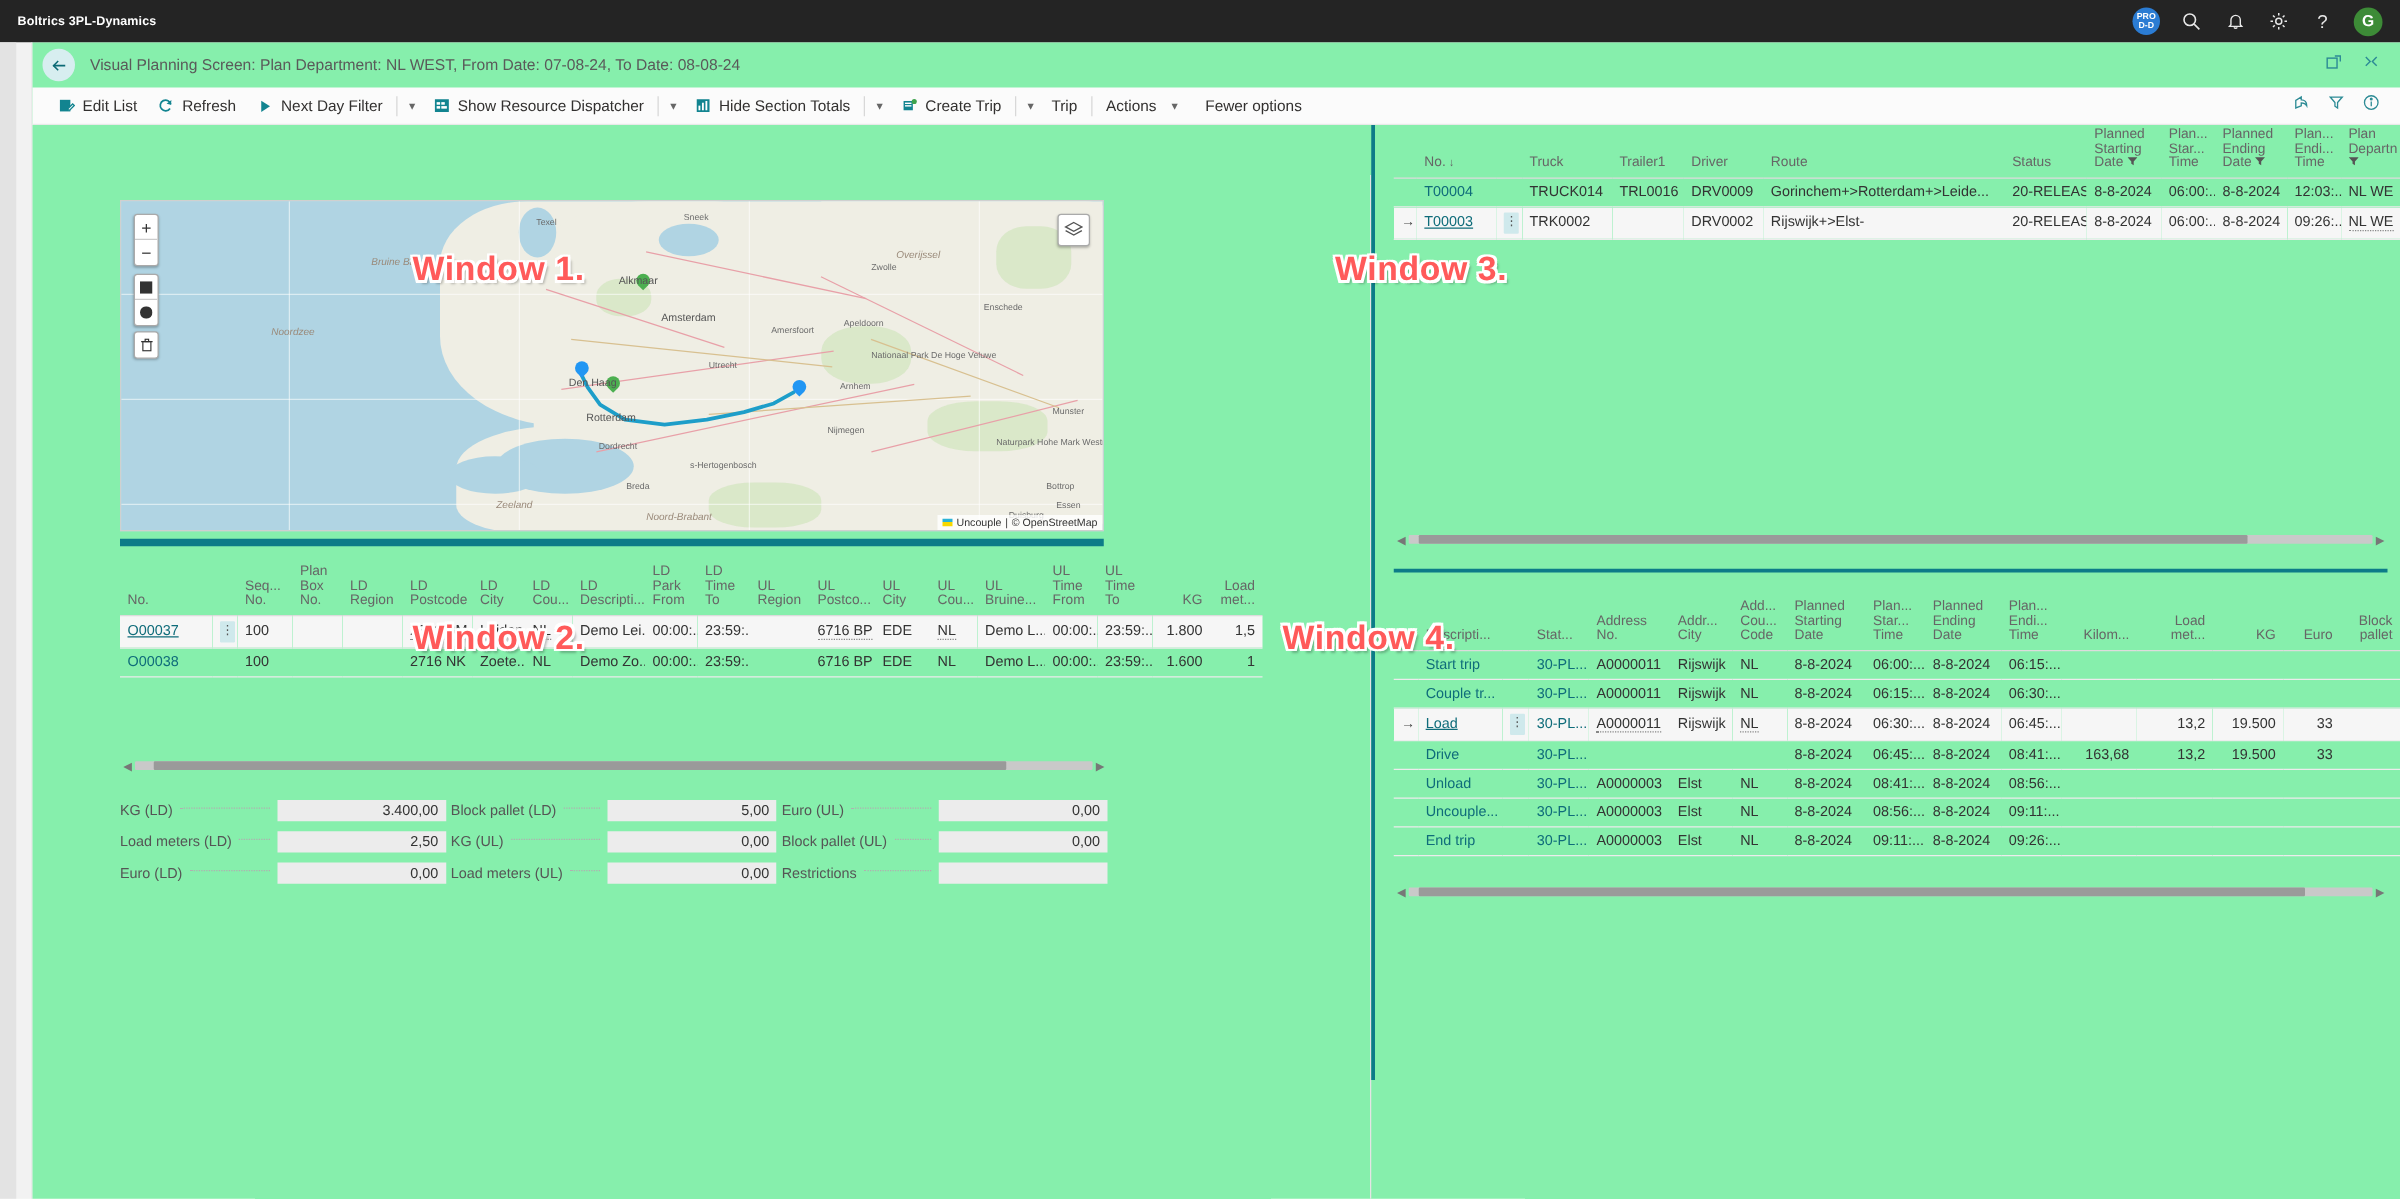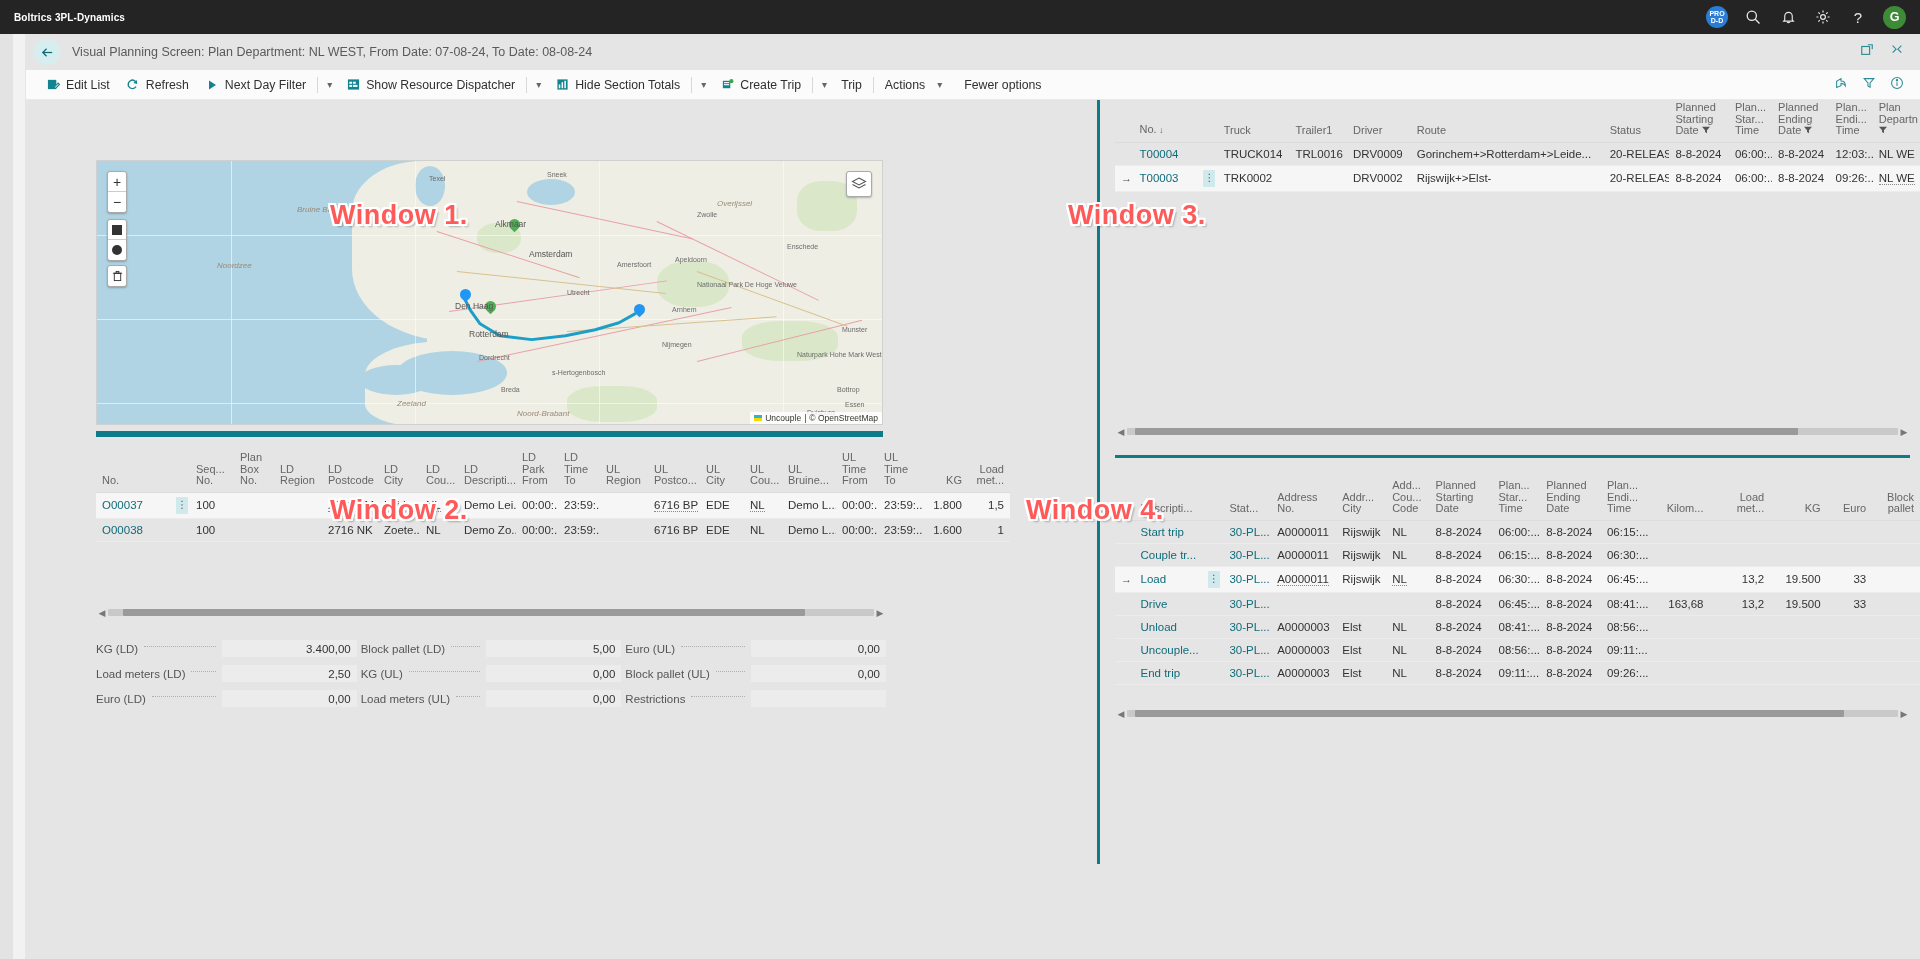--- a/index.html
+++ b/index.html
@@ -29,21 +29,21 @@
     color: #fff; font-size: 12.5px; font-weight: bold;
     display:flex; align-items:center; justify-content:center;
   }
 
   
   .rail { position: absolute; left: 0; top: 34px; width: 26px; bottom: 0; background: #f2f2f2;
           border-right: 1px solid #e6e6e6; }
   .rail-shade { position:absolute; left:0; top:0; width:13px; height:100%; background:#e3e3e3; }
 
   
-  .page { position: absolute; left: 26px; top: 34px; right: 0; bottom: 0; background: #e5e5e5; }
+  .page { position: absolute; left: 26px; top: 34px; right: 0; bottom: 0; background: #86efac; }
 
   
   .page-head { height: 36px; display: flex; align-items: center; padding: 0 16px 0 8px; }
   .back-btn {
     width: 26px; height: 26px; border-radius: 50%; background: #d7eef0;
     display:flex; align-items:center; justify-content:center; color:#0b6a75; flex: none;
     cursor: pointer;
   }
   .page-caption { margin-left: 12px; font-size: 12.5px; color: #5a5a5a; }
   .page-head-right { margin-left:auto; display:flex; gap: 16px; color:#2d8b95; }
@@ -125,21 +125,21 @@
     font-weight: normal; color:#666; font-size:11px; text-align:left;
     vertical-align: bottom; padding: 2px 6px 5px 6px; line-height: 11.5px;
     border-bottom: 1px solid #dcdcdc; white-space: normal;
   }
   .grid th.num, .grid td.num { text-align: right; }
   .grid td {
     padding: 4px 6px; border-bottom: 1px solid #ececec; white-space: nowrap;
     overflow:hidden; text-overflow: clip; line-height:14px;
   }
   .grid tr.sel td { background: #f6f6f6; }
-  .cell-link { color:#0f6c7a; }
+  .cell-link { color:#0f6c7a; text-decoration: underline; }
   .cell-link-plain { color:#0f6c7a; }
   .cell-dotted { border-bottom:1px dotted #888; }
   .row-arrow { color:#444; font-size:11px; }
   .kebab {
     display:inline-flex; width:12px; justify-content:center; color:#555; font-size:10px;
     background:#cfe9ec; height:17px; align-items:center; border-radius:1px; cursor:pointer;
   }
 
   
   .list2 { position:absolute; left:70px; top:350px; width:790px; }

